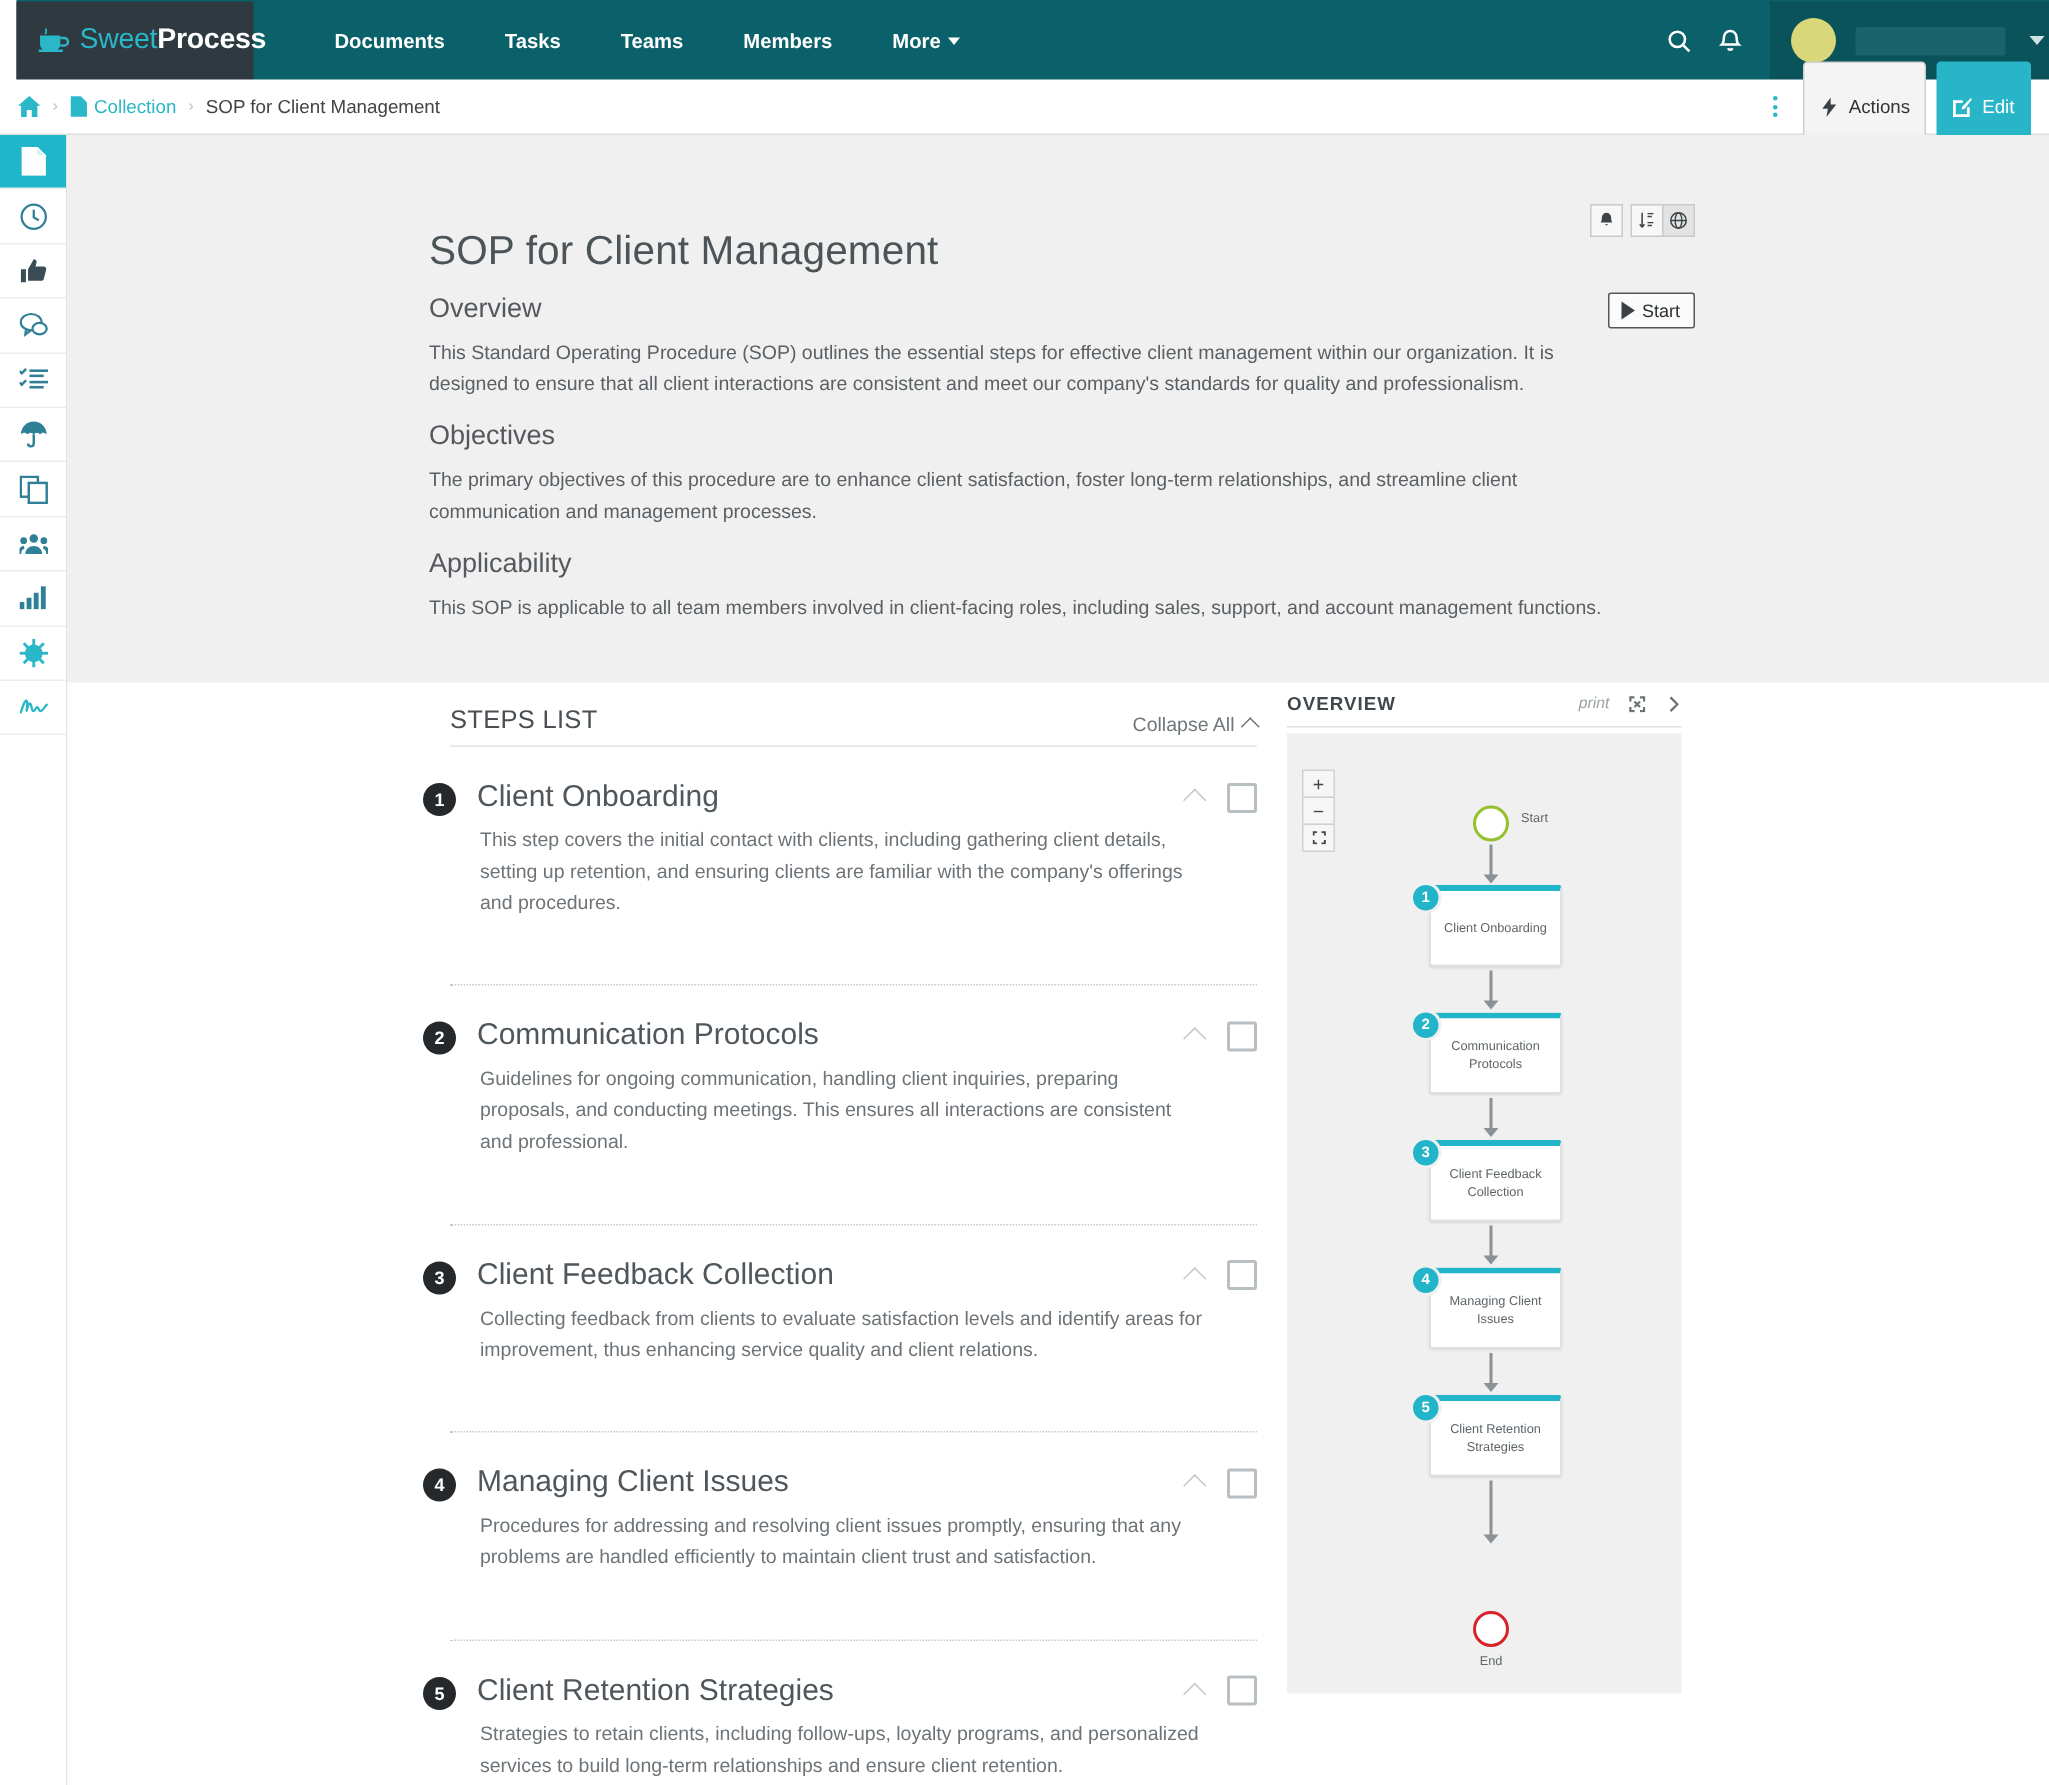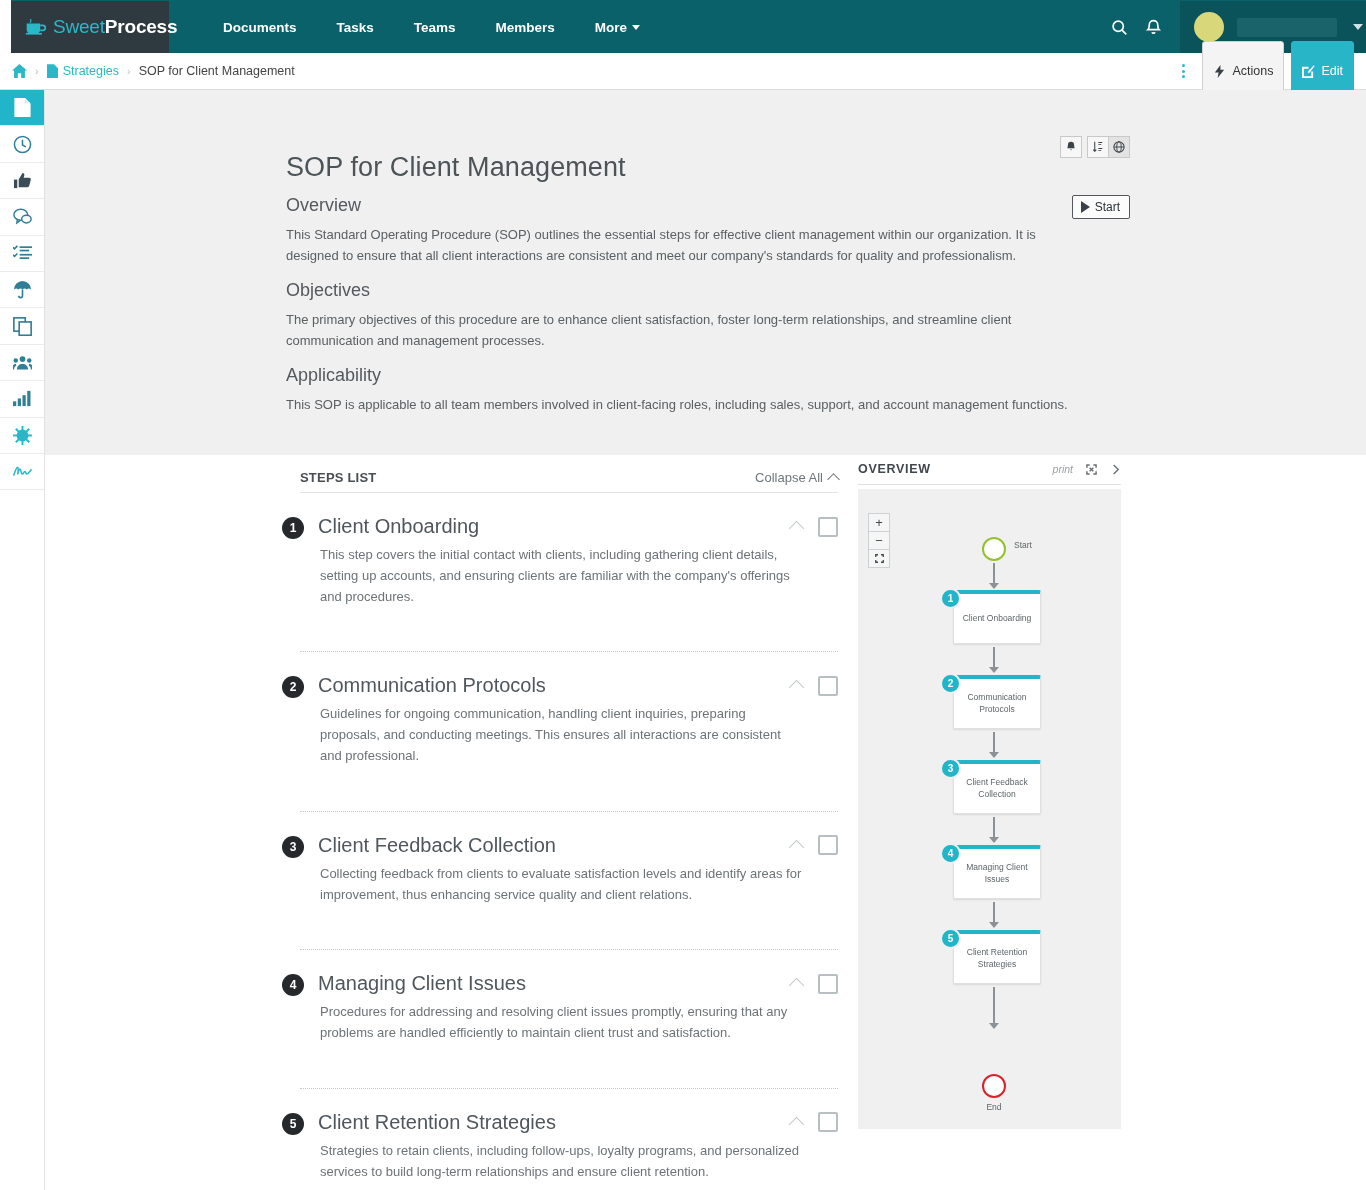--- a/index.html
+++ b/index.html
@@ -140,21 +140,21 @@
 
   
   .steps {
     position:absolute; left:300px; top:470px; width:538px;
   }
   .steps-head {
     display:flex; align-items:flex-end; justify-content:space-between;
     padding-bottom:7px; border-bottom:1px solid #e3e3e3;
   }
   .steps-head-label {
-    font-size:13px; font-weight:700; color:#4a4f53; letter-spacing:.2px;
+    font-size:17px; font-weight:400; color:#4a4f53; letter-spacing:.2px;
   }
   .collapse-all {
     font-size:13px; color:#6f767a; display:flex; align-items:center; gap:6px;
     cursor:pointer;
   }
   .chev-up {
     display:inline-block; width:9px;height:9px;
     border-left:1.6px solid #6f767a; border-top:1.6px solid #6f767a;
     transform:rotate(45deg); position:relative; top:2px;
   }
@@ -299,21 +299,21 @@
           <path d="M8 0L0 7h2.2v8h4V10h3.6v5h4V7H16z"></path>
         </svg>
       </span>
       <span class="crumb-sep">›</span>
       <span class="crumb-group">
         <span class="crumb-doc">
           <svg viewBox="0 0 12 15">
               <path d="M0 0h7.5L12 4.5V15H0z"></path>
             </svg>
         </span>
-        <span class="crumb-link">Strategies</span>
+        <span class="crumb-link">Collection</span>
       </span>
       <span class="crumb-sep">›</span>
       <span class="crumb-cur">SOP for Client Management</span>
     </div>
     <div class="crumb-actions">
       <div class="kebab">
           <i></i>
           <i></i>
           <i></i>
         </div>
@@ -475,21 +475,21 @@
 
     <div class="step">
       <div class="step-num">1</div>
       <div class="step-title-row">
         <div class="step-title">Client Onboarding</div>
         <div class="step-ctl">
           <span class="chev-up light"></span>
           <span class="step-cb"></span>
         </div>
       </div>
-      <div class="step-desc">This step covers the initial contact with clients, including gathering client details, setting up accounts, and ensuring clients are familiar with the company's offerings and procedures.</div>
+      <div class="step-desc">This step covers the initial contact with clients, including gathering client details, setting up retention, and ensuring clients are familiar with the company's offerings and procedures.</div>
       <div class="step-sep"></div>
     </div>
 
     <div class="step">
       <div class="step-num">2</div>
       <div class="step-title-row">
         <div class="step-title">Communication Protocols</div>
         <div class="step-ctl">
           <span class="chev-up light"></span>
           <span class="step-cb"></span>

